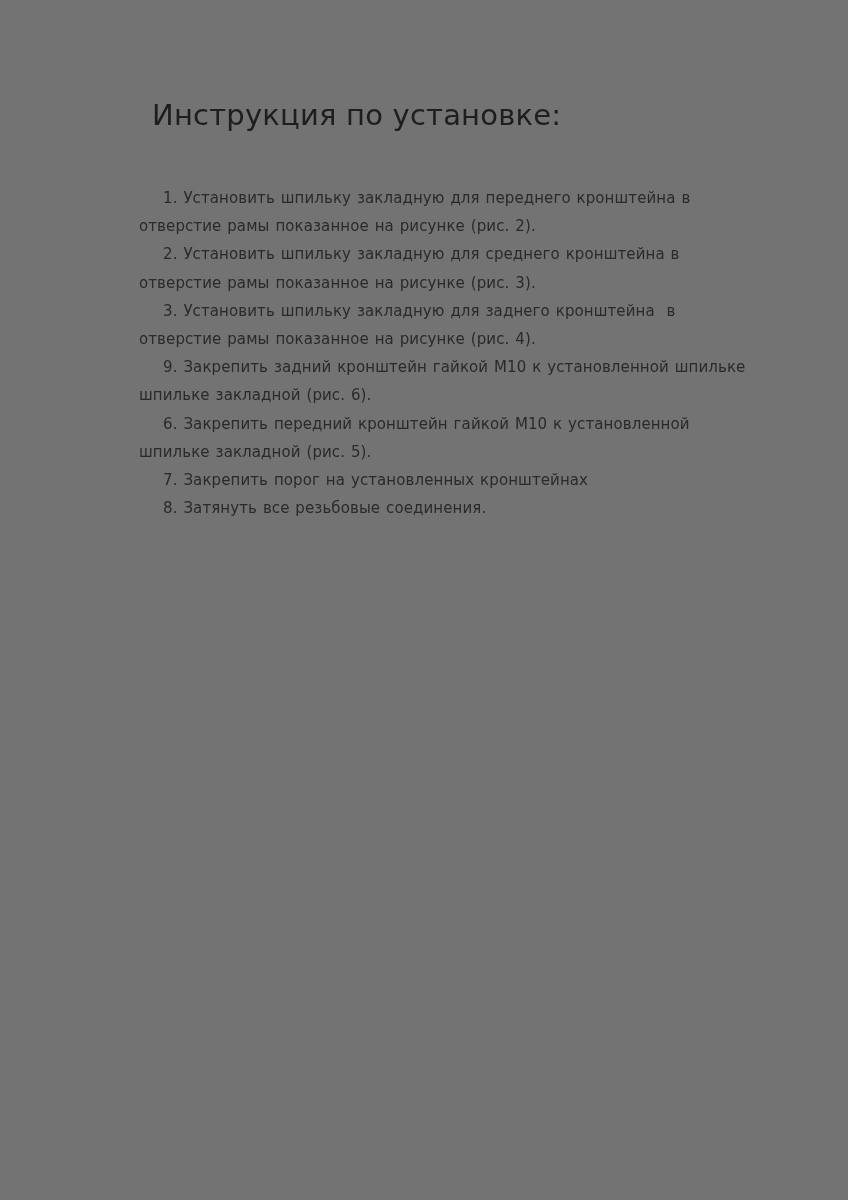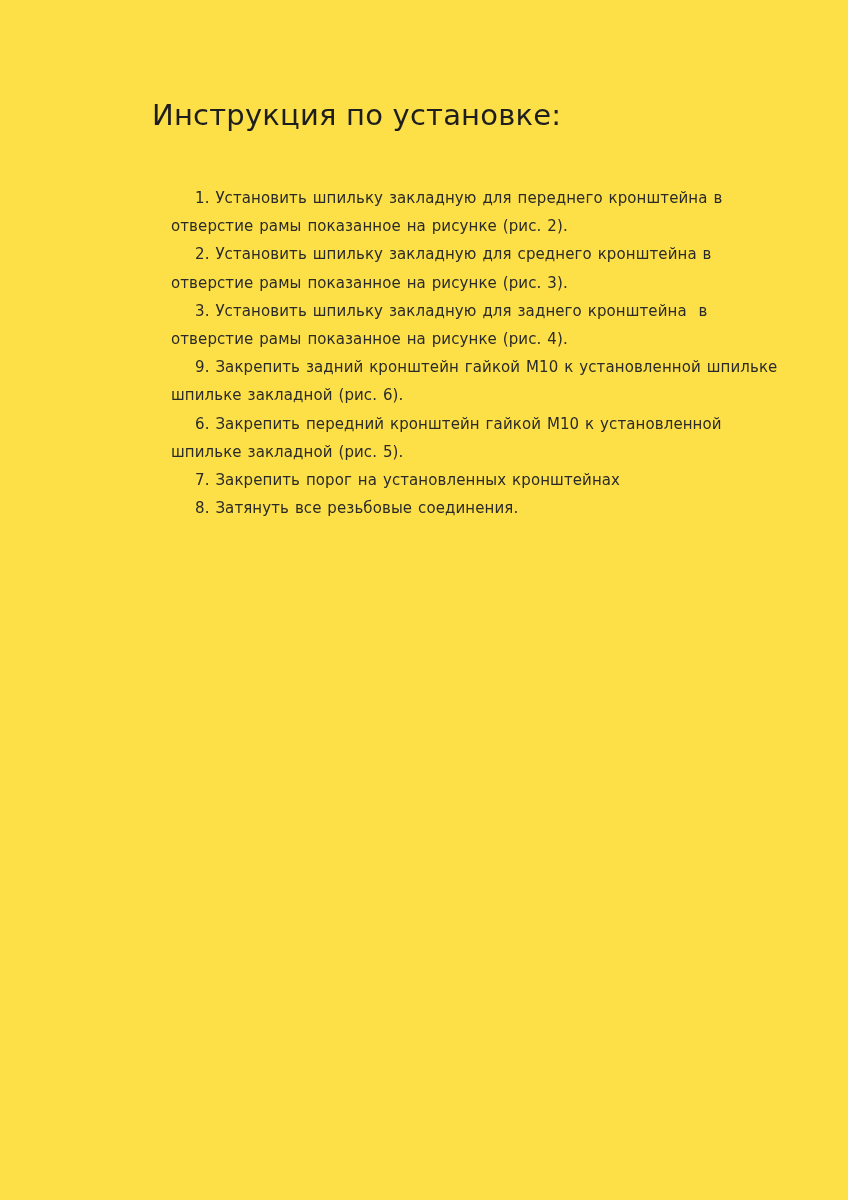--- a/index.html
+++ b/index.html
@@ -4,38 +4,38 @@
 <style>
   html, body {
     margin: 0;
     padding: 0;
     background: #ffffff;
   }
   .page {
     position: relative;
     width: 848px;
     height: 1200px;
-    background: #fde047;
+    background: #737373;
     overflow: hidden;
     font-family: "DejaVu Sans", "Liberation Sans", sans-serif;
   }
   .doc-title {
     position: absolute;
     left: 152px;
     top: 98px;
     margin: 0;
     font-size: 29px;
     font-weight: 400;
     letter-spacing: 0.2px;
     color: #1e1e1e;
     white-space: pre;
   }
   .instruction-list {
     position: absolute;
-    left: 171px;
+    left: 139px;
     top: 184px;
     width: 660px;
     font-size: 15px;
     line-height: 28.2px;
     color: #2a2a2a;
     word-spacing: 1px;
     letter-spacing: 0.1px;
   }
   .instruction-item {
     margin: 0;

